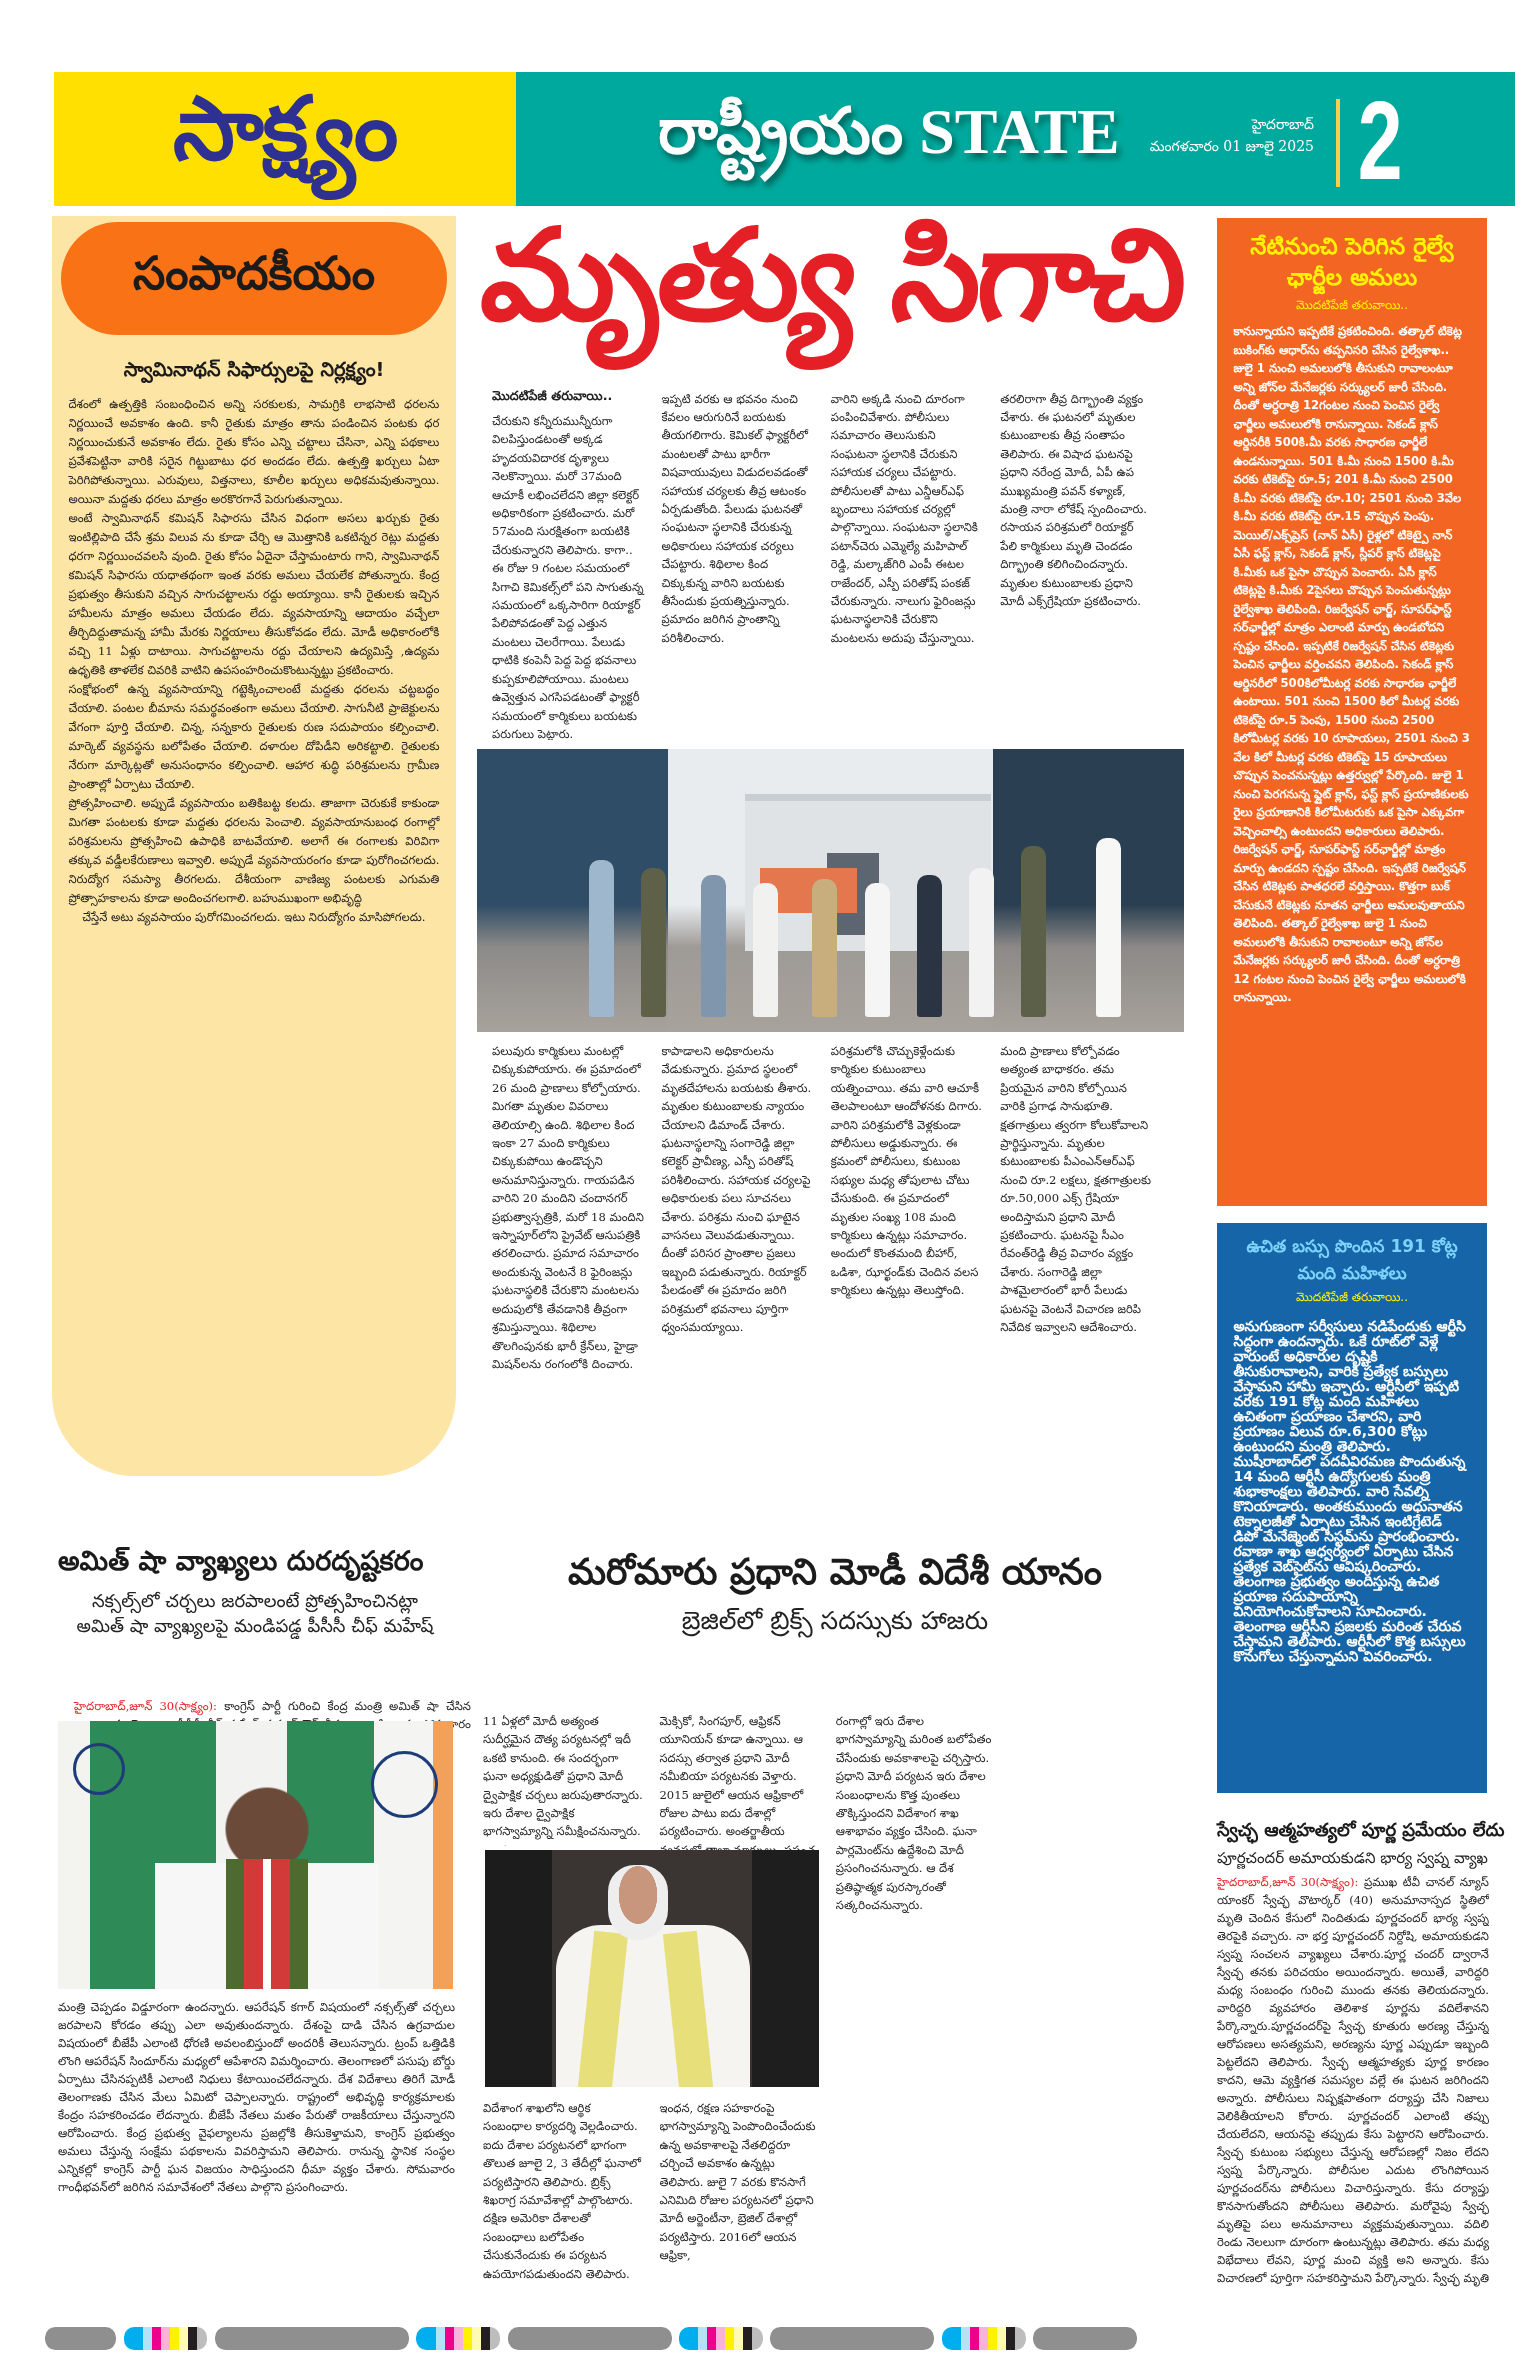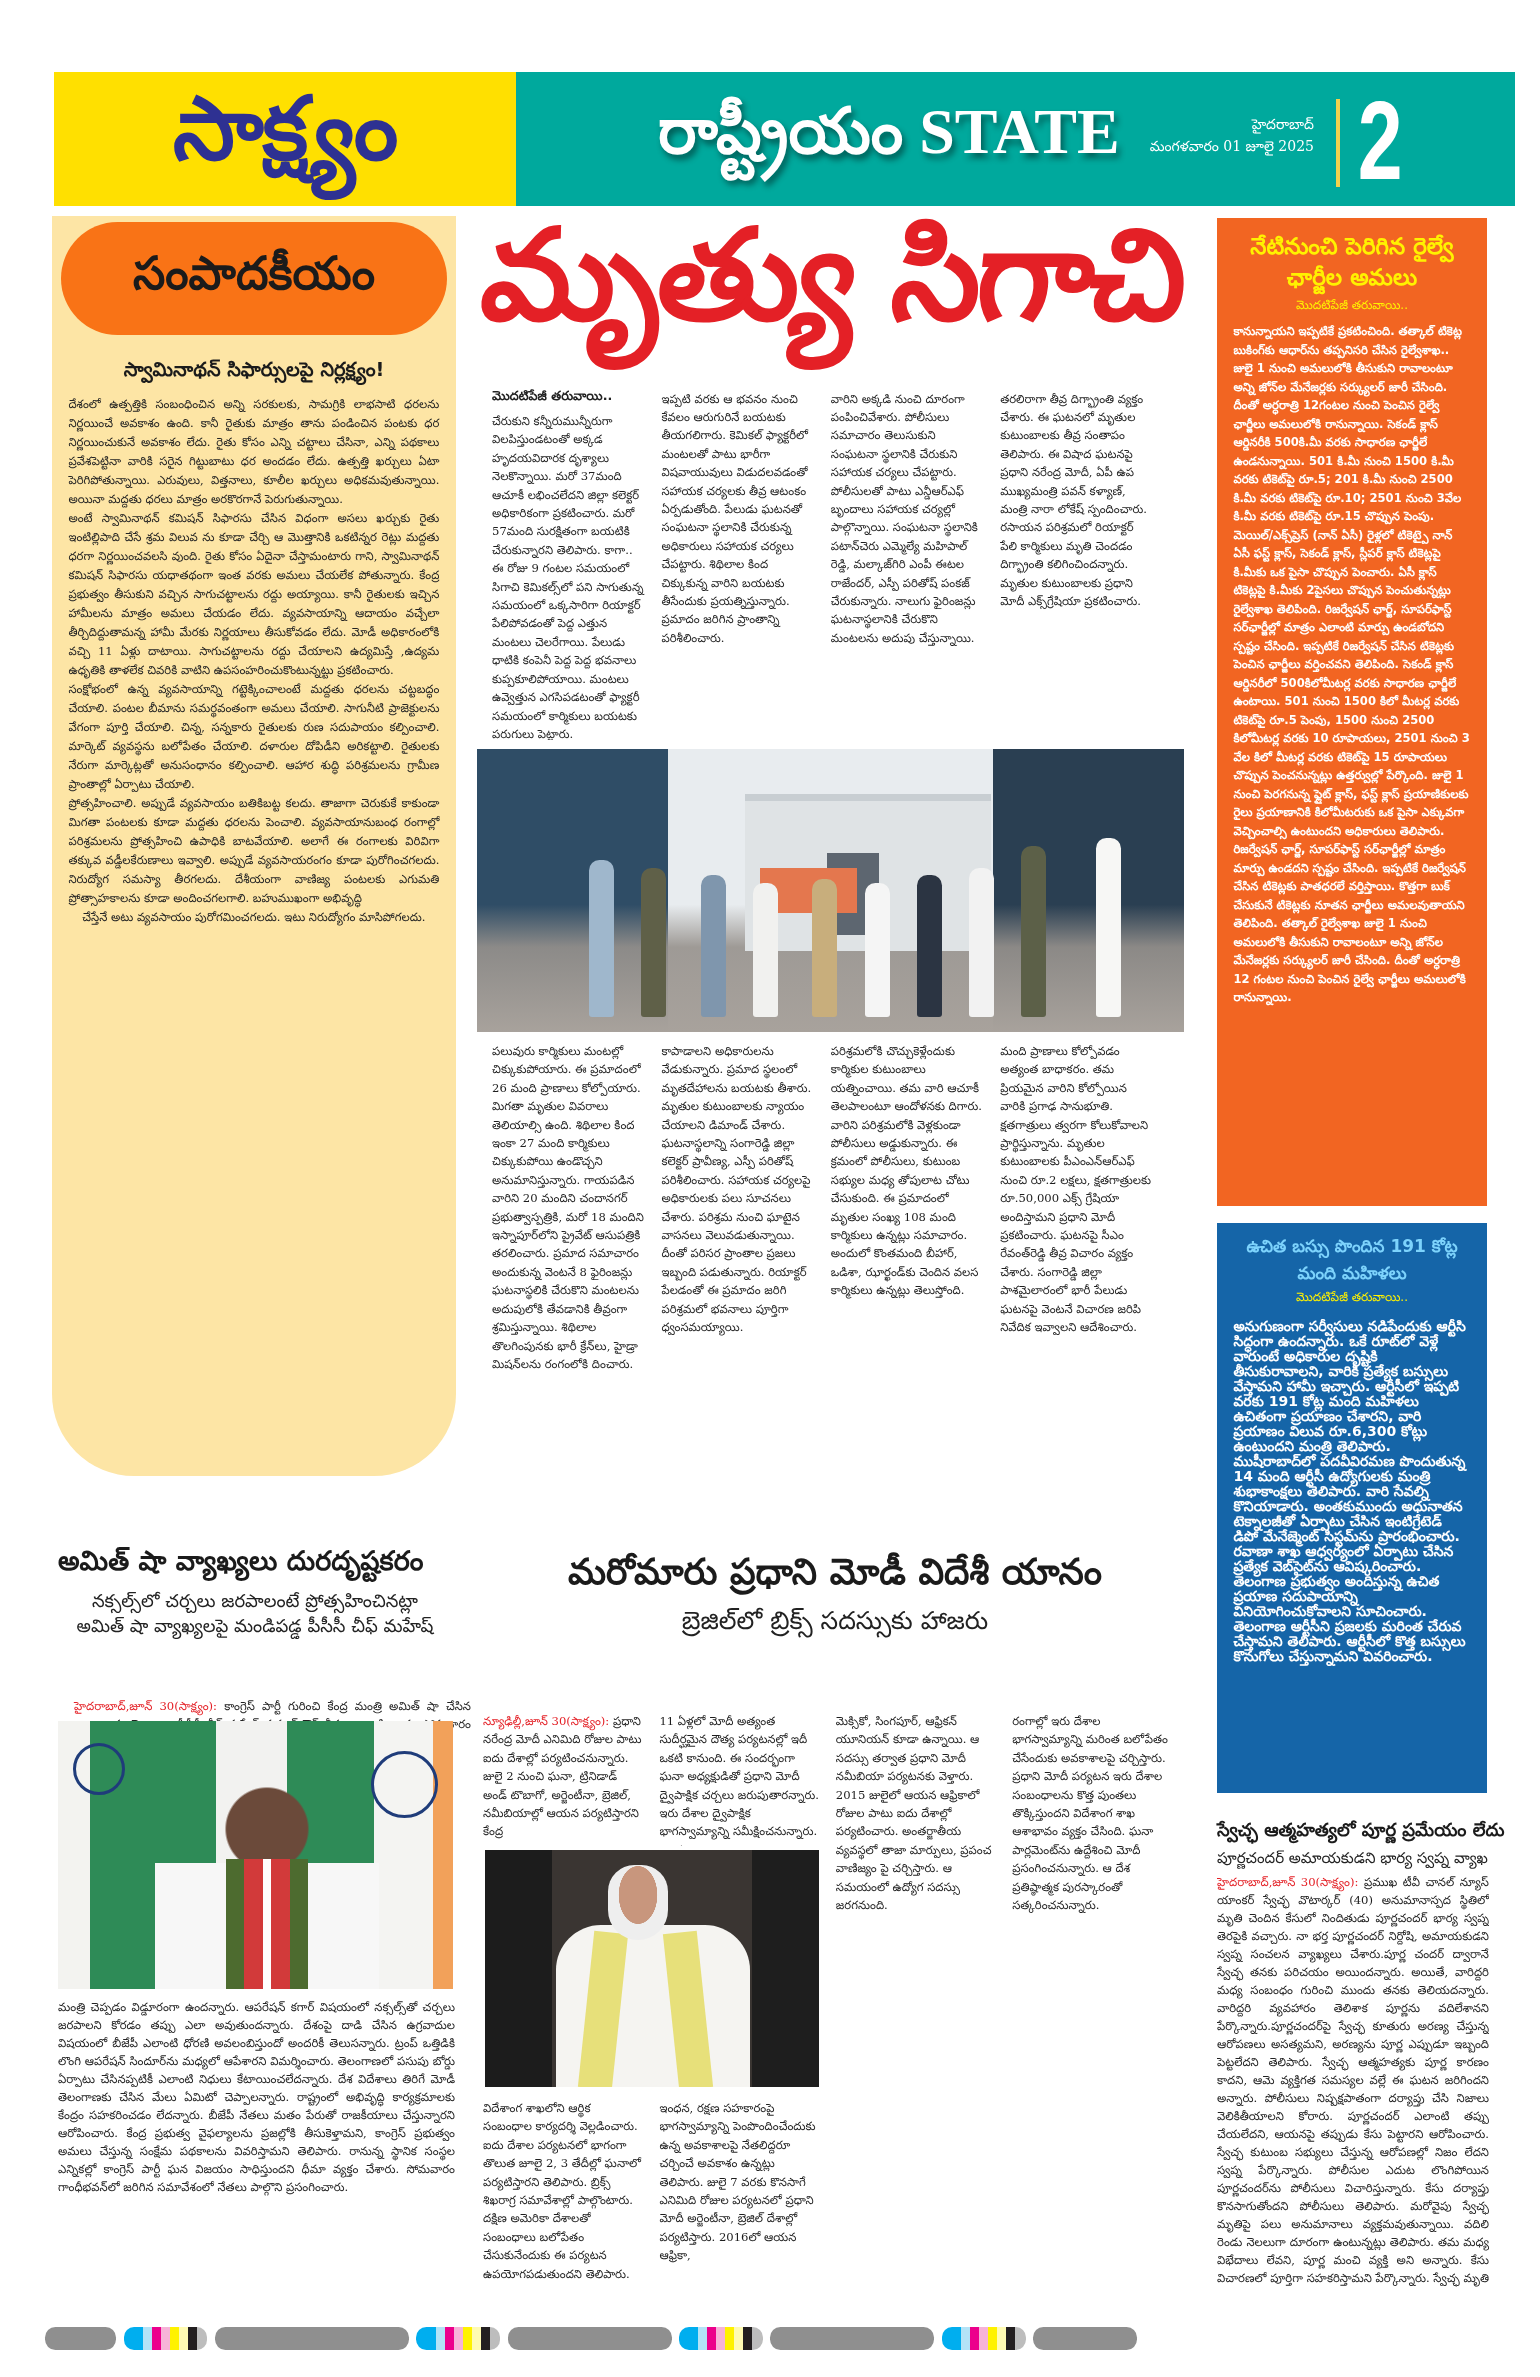--- a/index.html
+++ b/index.html
@@ -174,24 +174,20 @@
   <div class="pcc-scarf"></div>
 </div>
 <div class="body-text" style="position:absolute;left:58px;top:1998px;width:397px;height:283px;overflow:hidden;">మంత్రి చెప్పడం విడ్డూరంగా ఉందన్నారు. ఆపరేషన్ కగార్ విషయంలో నక్సల్స్‌తో చర్చలు జరపాలని కోరడం తప్పు ఎలా అవుతుందన్నారు. దేశంపై దాడి చేసిన ఉగ్రవాదుల విషయంలో బీజేపీ ఎలాంటి ధోరణి అవలంబిస్తుందో అందరికీ తెలుసన్నారు. ట్రంప్ ఒత్తిడికి లొంగి ఆపరేషన్ సిందూర్‌ను మధ్యలో ఆపేశారని విమర్శించారు. తెలంగాణలో పసుపు బోర్డు ఏర్పాటు చేసినప్పటికీ ఎలాంటి నిధులు కేటాయించలేదన్నారు. దేశ విదేశాలు తిరిగే మోడీ తెలంగాణకు చేసిన మేలు ఏమిటో చెప్పాలన్నారు. రాష్ట్రంలో అభివృద్ధి కార్యక్రమాలకు కేంద్రం సహకరించడం లేదన్నారు. బీజేపీ నేతలు మతం పేరుతో రాజకీయాలు చేస్తున్నారని ఆరోపించారు. కేంద్ర ప్రభుత్వ వైఫల్యాలను ప్రజల్లోకి తీసుకెళ్తామని, కాంగ్రెస్ ప్రభుత్వం అమలు చేస్తున్న సంక్షేమ పథకాలను వివరిస్తామని తెలిపారు. రానున్న స్థానిక సంస్థల ఎన్నికల్లో కాంగ్రెస్ పార్టీ ఘన విజయం సాధిస్తుందని ధీమా వ్యక్తం చేశారు. సోమవారం గాంధీభవన్‌లో జరిగిన సమావేశంలో నేతలు పాల్గొని ప్రసంగించారు.</div>
 
 <div class="story-head" style="left:477px;top:1551px;width:716px;text-align:center;font-size:36px;">మరోమారు ప్రధాని మోడీ విదేశీ యానం</div>
 <div class="story-sub" style="left:477px;top:1603px;width:716px;font-size:25px;line-height:36px;">
   <div>బ్రెజిల్‌లో బ్రిక్స్ సదస్సుకు హాజరు</div>
 </div>
 
 <div class="cols" style="left:483px;top:1712px;">
-  <div class="col" style="width:160px;height:134px;">
-    <span class="dateline-red">న్యూఢిల్లీ,జూన్ 30(సాక్ష్యం):</span>
-    <span> ప్రధాని నరేంద్ర మోదీ ఎనిమిది రోజుల పాటు ఐదు దేశాల్లో పర్యటించనున్నారు. జులై 2 నుంచి ఘనా, ట్రినిడాడ్ అండ్ టొబాగో, అర్జెంటీనా, బ్రెజిల్, నమీబియాల్లో ఆయన పర్యటిస్తారని కేంద్ర</span>
-  </div>
   <div class="col" style="width:160px;height:134px;">11 ఏళ్లలో మోదీ అత్యంత సుదీర్ఘమైన దౌత్య పర్యటనల్లో ఇదీ ఒకటి కానుంది. ఈ సందర్భంగా ఘనా అధ్యక్షుడితో ప్రధాని మోదీ ద్వైపాక్షిక చర్చలు జరుపుతారన్నారు. ఇరు దేశాల ద్వైపాక్షిక భాగస్వామ్యాన్ని సమీక్షించనున్నారు. ఆర్థిక,</div>
   <div class="col" style="width:160px;height:567px;">మెక్సికో, సింగపూర్, ఆఫ్రికన్ యూనియన్ కూడా ఉన్నాయి. ఆ సదస్సు తర్వాత ప్రధాని మోదీ నమీబియా పర్యటనకు వెళ్తారు. 2015 జులైలో ఆయన ఆఫ్రికాలో రోజుల పాటు ఐదు దేశాల్లో పర్యటించారు. అంతర్జాతీయ వ్యవస్థలో తాజా మార్పులు, ప్రపంచ వాణిజ్యం పై చర్చిస్తారు. ఆ సమయంలో ఉద్యోగ సదస్సు జరగనుంది.</div>
   <div class="col" style="width:160px;height:567px;">రంగాల్లో ఇరు దేశాల భాగస్వామ్యాన్ని మరింత బలోపేతం చేసేందుకు అవకాశాలపై చర్చిస్తారు. ప్రధాని మోదీ పర్యటన ఇరు దేశాల సంబంధాలను కొత్త పుంతలు తొక్కిస్తుందని విదేశాంగ శాఖ ఆశాభావం వ్యక్తం చేసింది. ఘనా పార్లమెంట్‌ను ఉద్దేశించి మోదీ ప్రసంగించనున్నారు. ఆ దేశ ప్రతిష్ఠాత్మక పురస్కారంతో సత్కరించనున్నారు.</div>
 </div>
 
 <div class="photo photo-modi">
   <div class="modi-body"></div>
   <div class="modi-scarf-l"></div>
   <div class="modi-scarf-r"></div>
   <div class="modi-head"></div>

